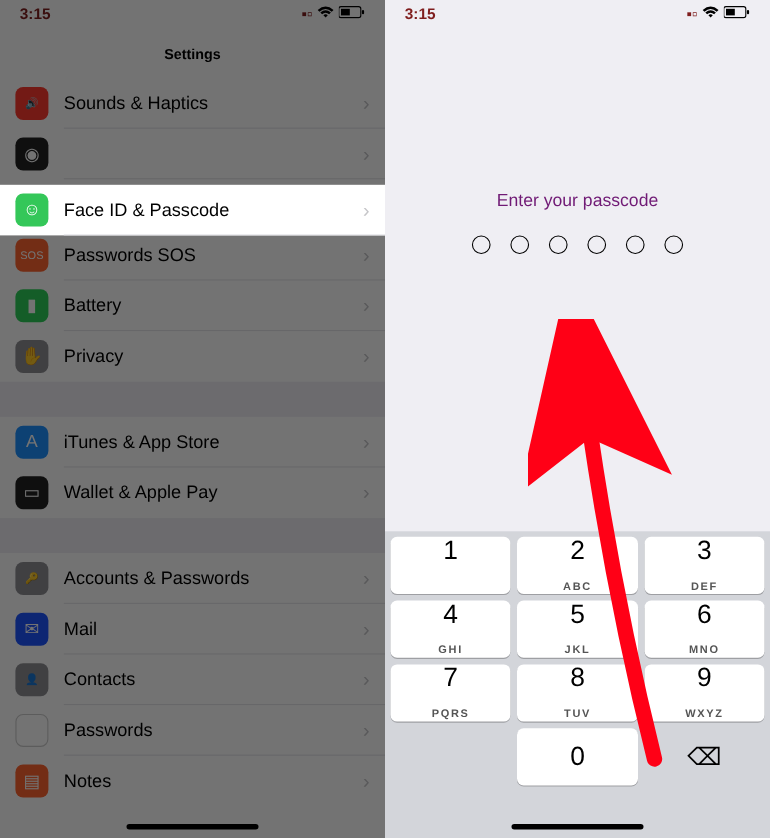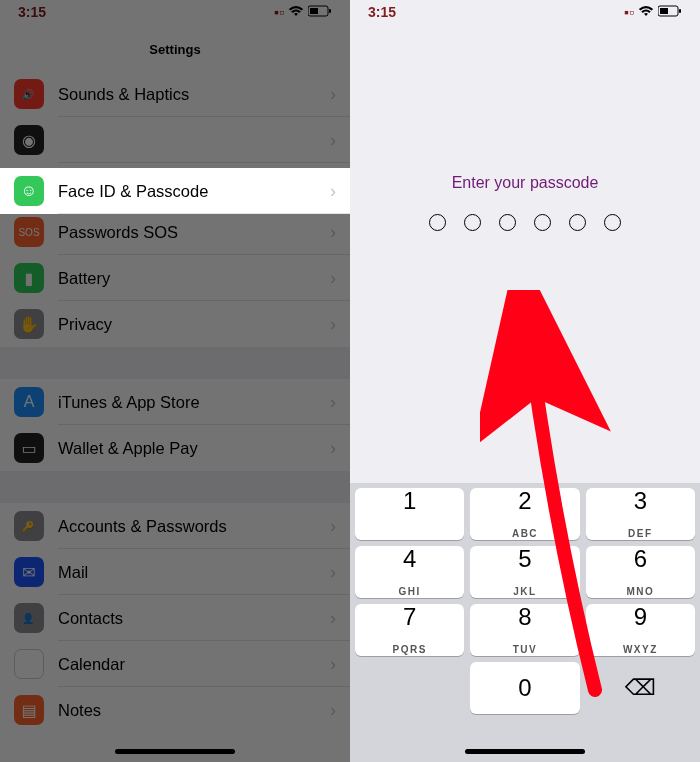--- a/index.html
+++ b/index.html
@@ -152,21 +152,21 @@
         <span class="sep"></span>
       </div>
       <div class="row">
         <span class="iconbox ic-grey" style="font-size:10px;">👤</span>
         <span class="label">Contacts</span>
         <span class="chev">›</span>
         <span class="sep"></span>
       </div>
       <div class="row">
         <span class="iconbox ic-cal" style="font-size:16px;">▦</span>
-        <span class="label">Calendar</span>
+        <span class="label">Passwords</span>
         <span class="chev">›</span>
         <span class="sep"></span>
       </div>
       <div class="row">
         <span class="iconbox ic-orange" style="font-size:16px;">▤</span>
         <span class="label">Notes</span>
         <span class="chev">›</span>
       </div>
     </div>
 

